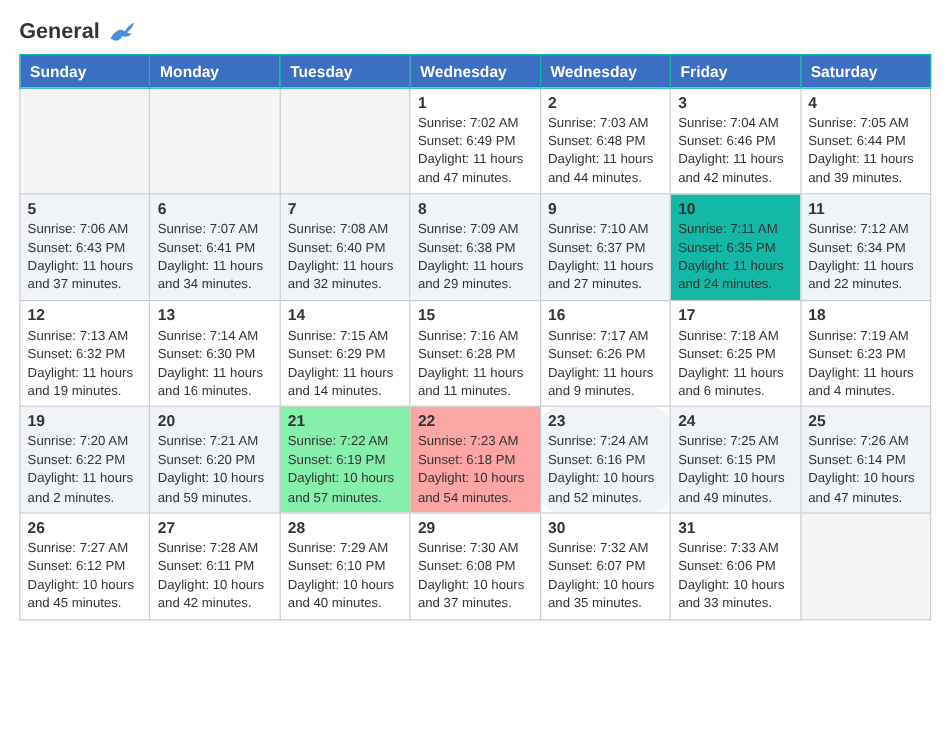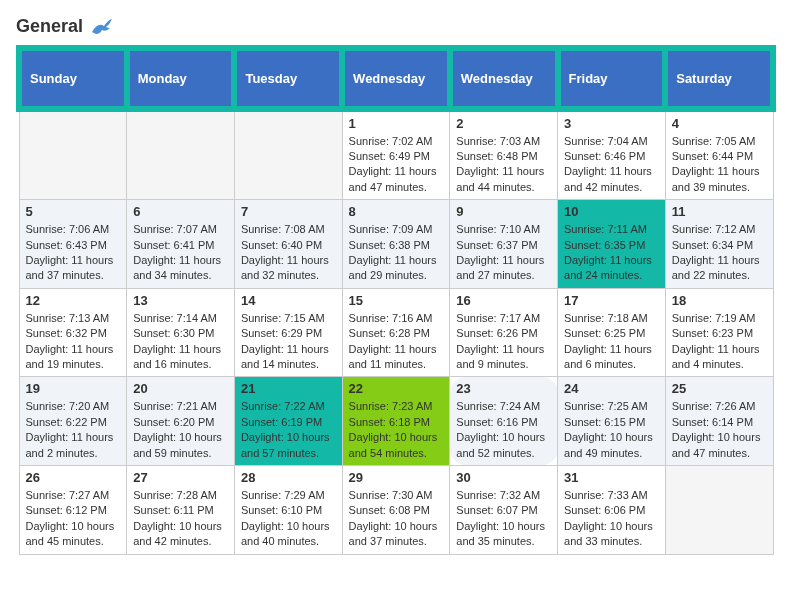--- a/index.html
+++ b/index.html
@@ -34,24 +34,24 @@
     }
     table {
       width: 100%;
       border-collapse: collapse;
       border: 1px solid #ccc;
     }
     th {
       background-color: #3a6fc4;
       color: #fff;
       text-align: left;
-      padding: 20px 8px;
+      padding: 6px 8px;
       font-size: 13px;
       font-weight: bold;
-      border: 6px solid #14b8a6;
+      border: 1px solid #14b8a6;
     }
     td {
       vertical-align: top;
       border: 1px solid #ccc;
       padding: 4px 6px;
       width: 14.28%;
       min-height: 80px;
       font-size: 11px;
       color: #333;
       background: #fff;
@@ -192,25 +192,25 @@
       </tr>
       <tr>
         <td style="background: rgb(240, 244, 248); margin-top: 22px;">
           <div class="day-number">19</div>
           <div class="day-info">Sunrise: 7:20 AM<br>Sunset: 6:22 PM<br>Daylight: 11 hours and 2 minutes.</div>
         </td>
         <td style="background: rgb(240, 244, 248);">
           <div class="day-number">20</div>
           <div class="day-info">Sunrise: 7:21 AM<br>Sunset: 6:20 PM<br>Daylight: 10 hours and 59 minutes.</div>
         </td>
-        <td style="background: #14b8a6;">
+        <td style="background: #86efac;">
           <div class="day-number">21</div>
           <div class="day-info">Sunrise: 7:22 AM<br>Sunset: 6:19 PM<br>Daylight: 10 hours and 57 minutes.</div>
         </td>
-        <td style="background: #84cc16;">
+        <td style="background: #fca5a5;">
           <div class="day-number">22</div>
           <div class="day-info">Sunrise: 7:23 AM<br>Sunset: 6:18 PM<br>Daylight: 10 hours and 54 minutes.</div>
         </td>
         <td style="background: rgb(240, 244, 248); border-radius: 16px;">
           <div class="day-number">23</div>
           <div class="day-info">Sunrise: 7:24 AM<br>Sunset: 6:16 PM<br>Daylight: 10 hours and 52 minutes.</div>
         </td>
         <td style="background: rgb(240, 244, 248);">
           <div class="day-number">24</div>
           <div class="day-info">Sunrise: 7:25 AM<br>Sunset: 6:15 PM<br>Daylight: 10 hours and 49 minutes.</div>

